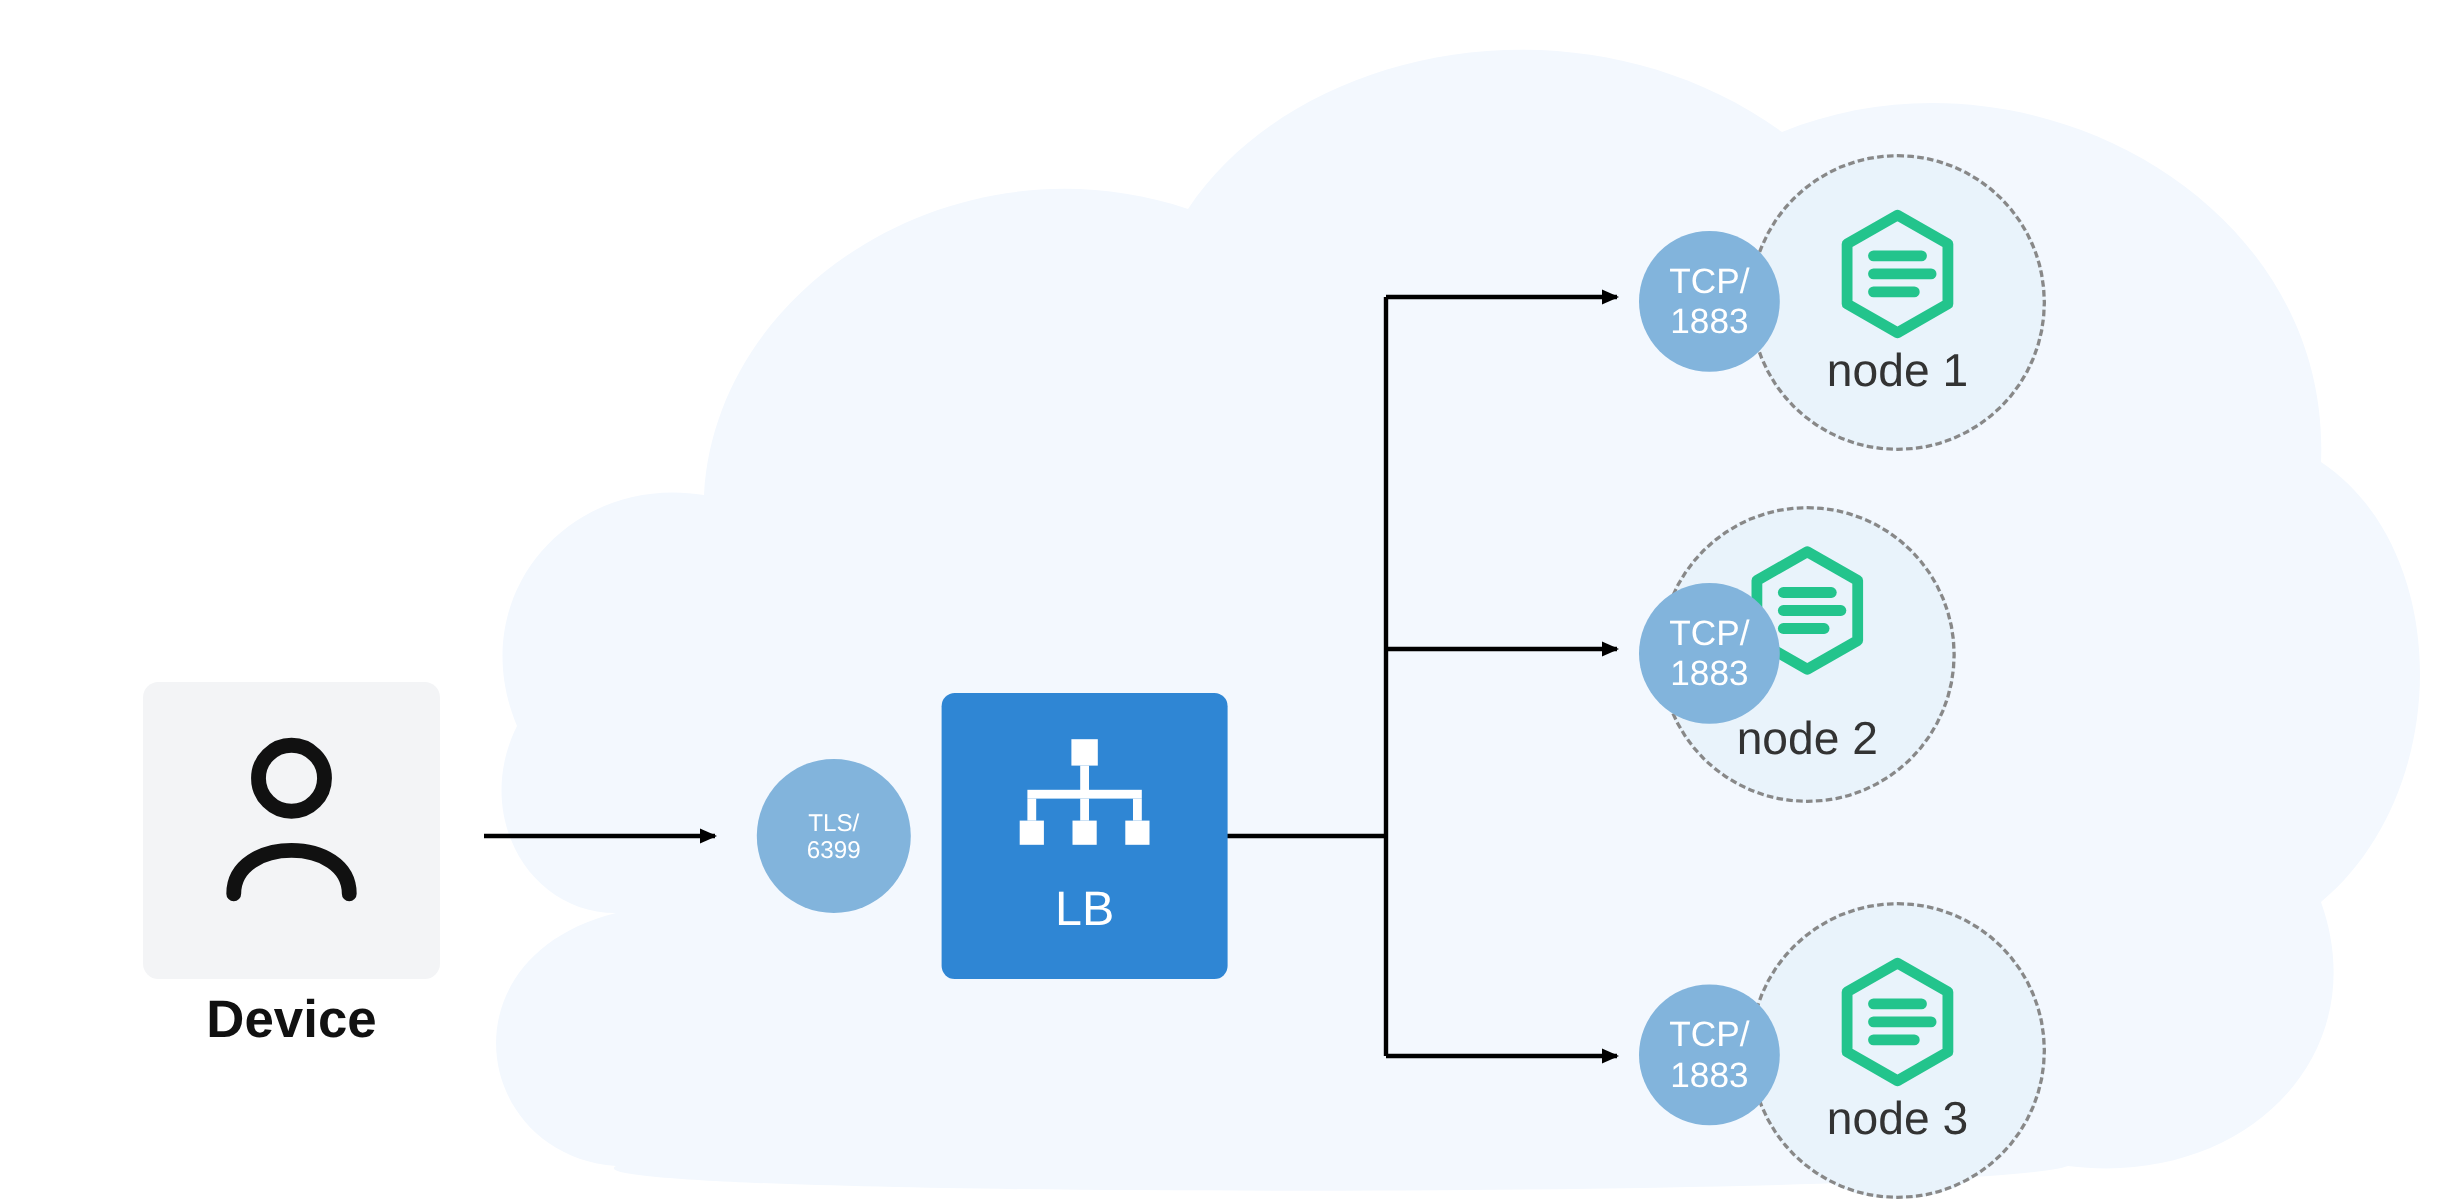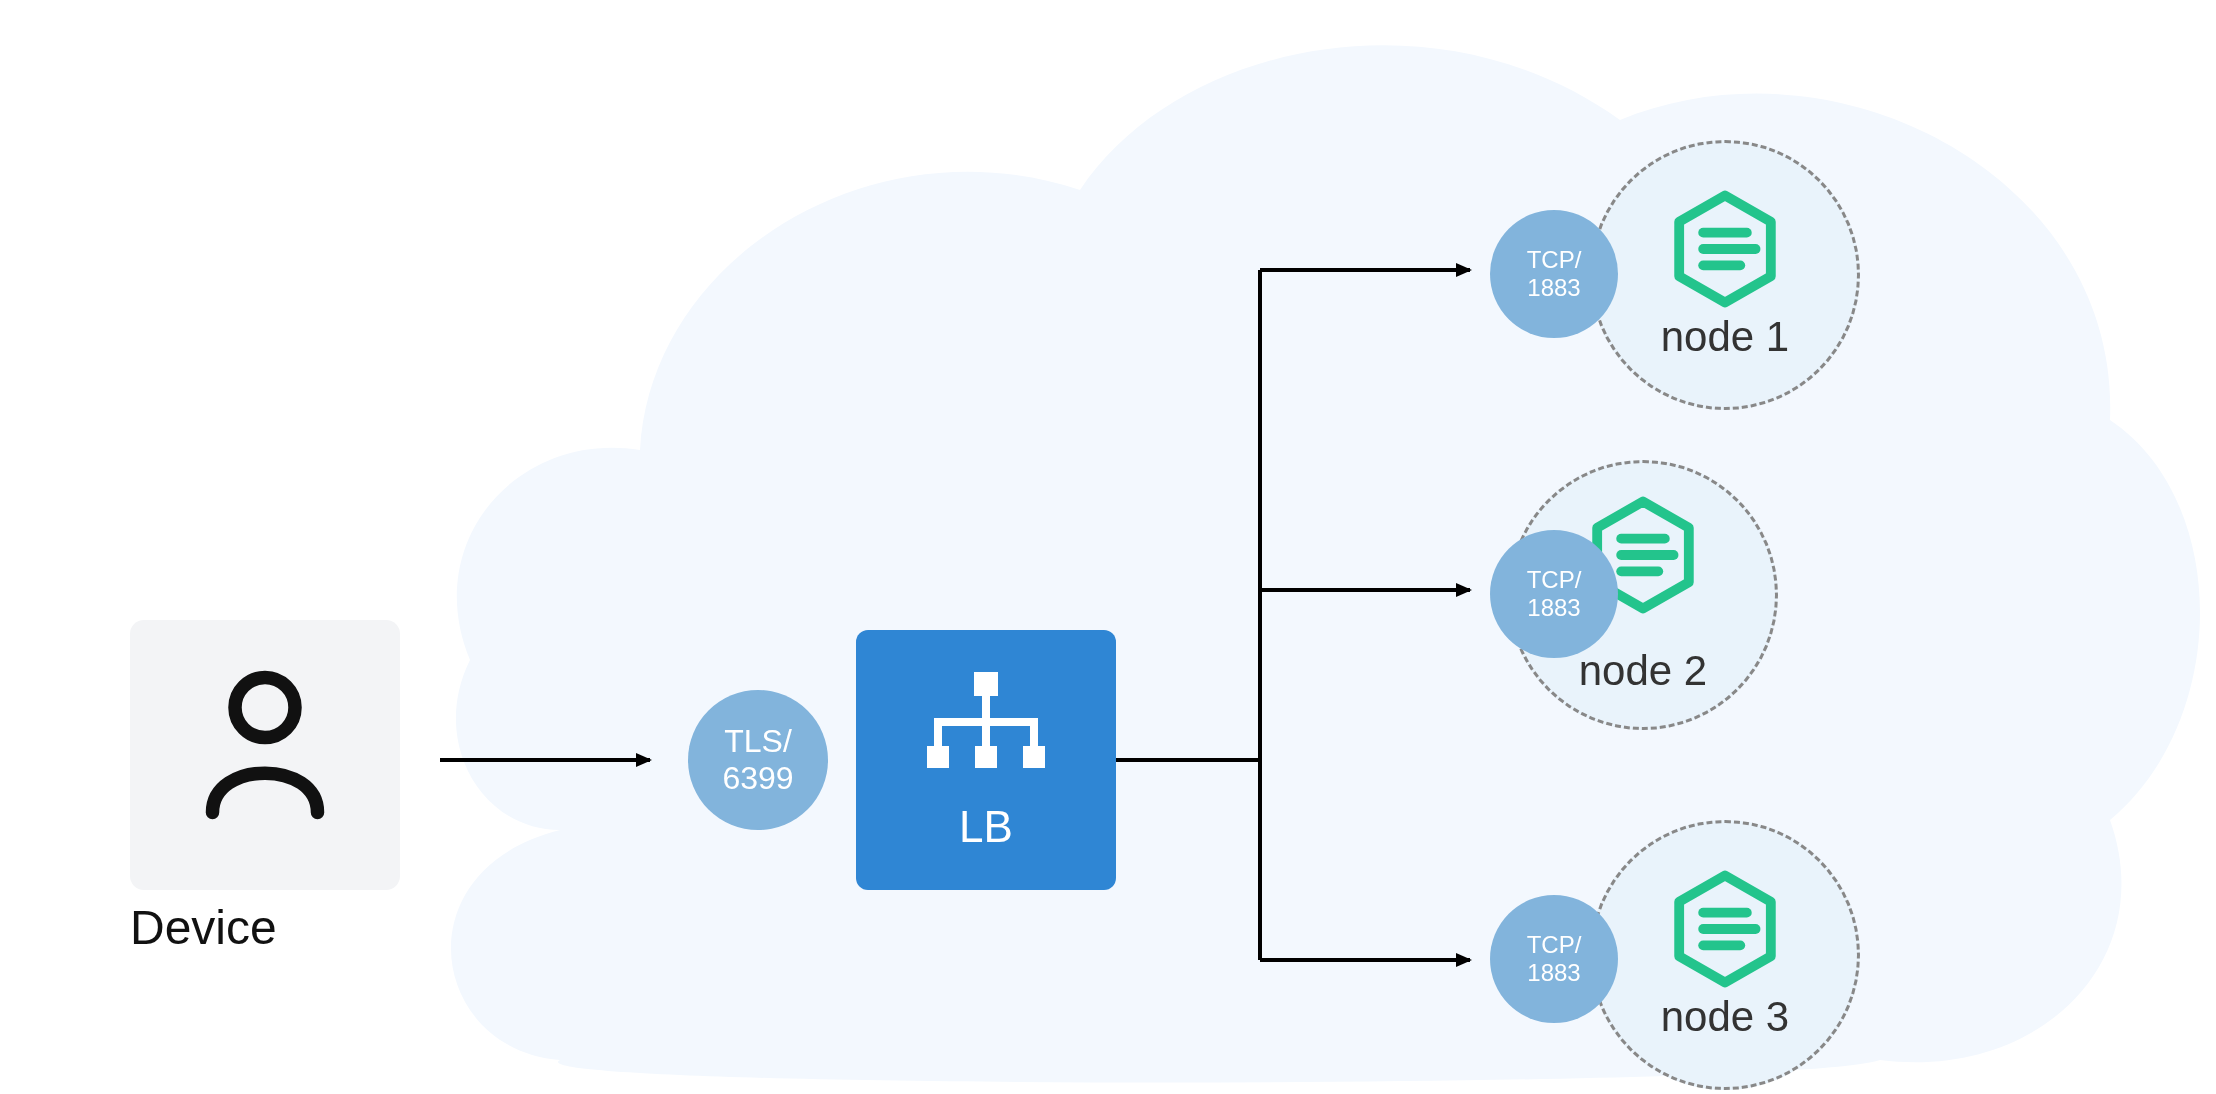--- a/index.html
+++ b/index.html
@@ -35,44 +35,46 @@
     display: flex;
     flex-direction: column;
     align-items: center;
     justify-content: flex-start;
   }
   .device-label {
     position: absolute;
     left: 130px;
     top: 900px;
     width: 270px;
+    text-align: center;
     font-size: 48px;
     color: #111;
+    font-weight: bold;
   }
 
   
   .port-circle {
     position: absolute;
     width: 140px;
     height: 140px;
     border-radius: 50%;
     background: #82b4dc;
     color: #ffffff;
     display: flex;
     flex-direction: column;
     align-items: center;
     justify-content: center;
-    font-size: 32px;
+    font-size: 22px;
     line-height: 1.15;
     text-align: center;
   }
   .port-circle.small {
     width: 128px;
     height: 128px;
-    font-size: 24px;
+    font-size: 32px;
   }
 
   
   .lb-box {
     position: absolute;
     left: 856px;
     top: 630px;
     width: 260px;
     height: 260px;
     background: #2f86d4;

